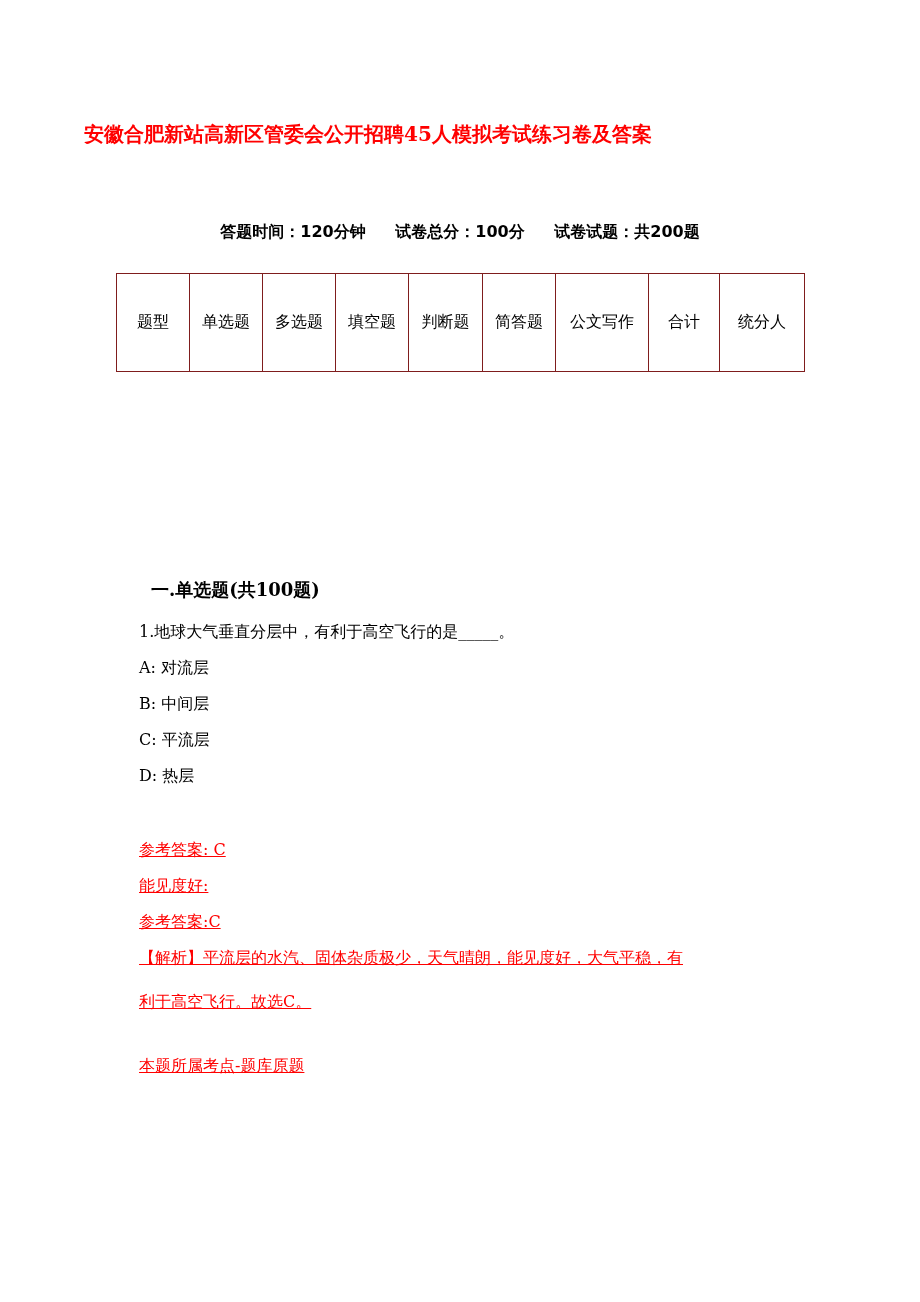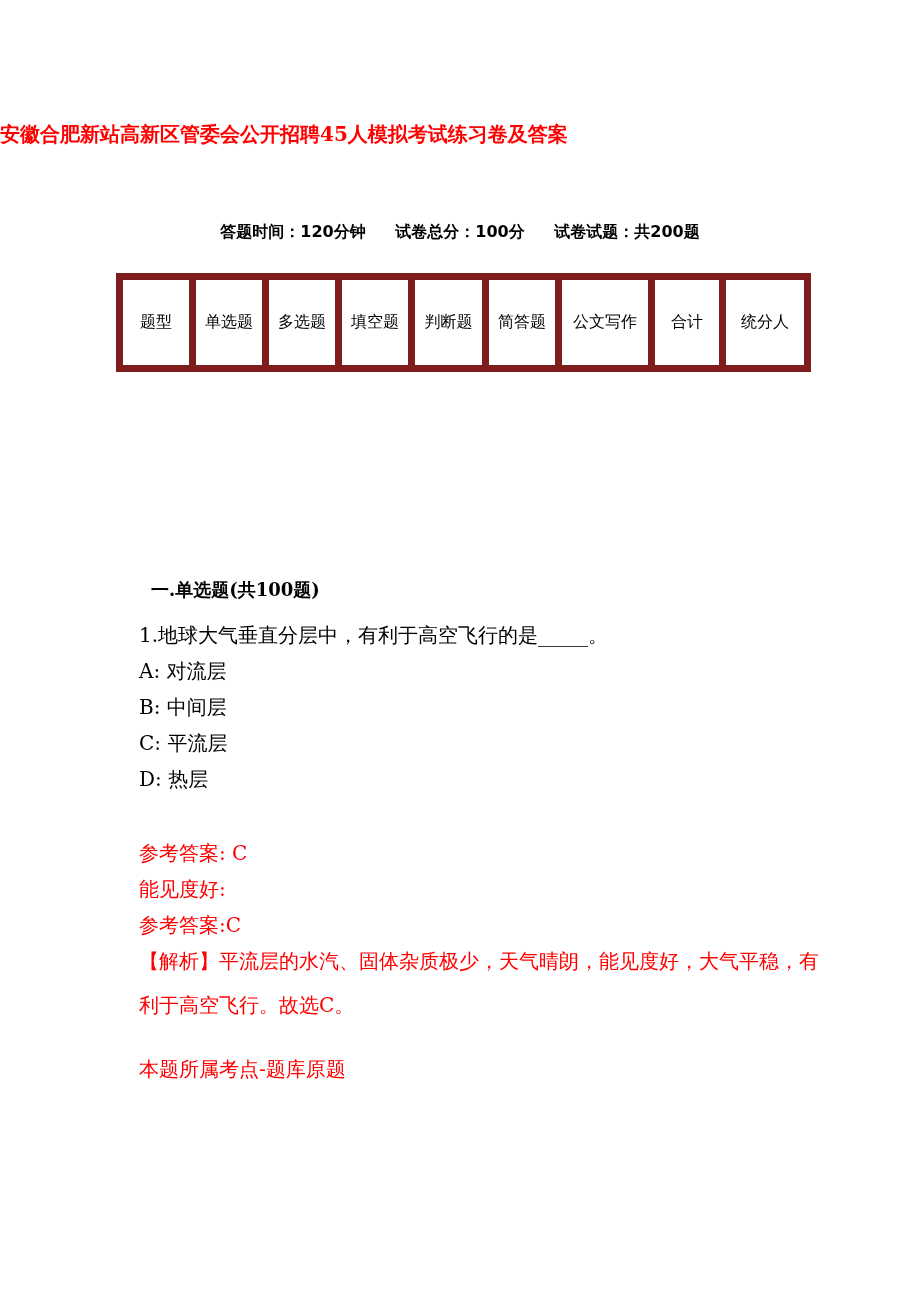--- a/index.html
+++ b/index.html
@@ -1,32 +1,32 @@
 <!DOCTYPE html>
 <html><head>
   <meta charset="utf-8">
   <style>
     html, body { margin: 0; padding: 0; background: #ffffff; }
     body { width: 920px; height: 1302px; position: relative; overflow: hidden;
            font-family: "DejaVu Serif", "Liberation Serif", serif; color: #000; }
-    .title { position: absolute; left: 0; top: 121px; width: 736px; 
+    .title { position: absolute; left: 0; top: 121px; width: 736px; text-align: center;
              color: #ff0000; font-size: 20px; font-weight: bold; letter-spacing: 0px;
              font-family: "DejaVu Serif", "Liberation Serif", serif; }
     .meta { position: absolute; left: 0; top: 222px; width: 920px; text-align: center;
             font-size: 16px; font-weight: bold;
             font-family: "DejaVu Sans", "Liberation Sans", sans-serif; }
     .meta span { margin: 8px 12px; }
     table.score { position: absolute; left: 116px; top: 273px; width: 688px; height: 99px;
                   border-collapse: collapse; table-layout: fixed;
                   font-family: "DejaVu Sans", "Liberation Sans", sans-serif; font-size: 16px; }
-    table.score td { border: 7px solid #7f1d1d; text-align: center; vertical-align: middle; padding: 0; }
+    table.score td { border: 1px solid #7f1d1d; text-align: center; vertical-align: middle; padding: 0; }
     table.score tr { height: 49px; }
     .section { position: absolute; left: 151px; top: 578px; font-size: 18px; font-weight: bold; }
-    .line { position: absolute; left: 139px; font-size: 20px; white-space: nowrap; }
-    .red { color: #ff0000; }
+    .line { position: absolute; left: 139px; font-size: 16px; white-space: nowrap; }
+    .red { color: #ff0000; text-decoration: underline; }
   </style>
 </head>
 <body>
 
 <div>
   <div class="title">安徽合肥新站高新区管委会公开招聘45人模拟考试练习卷及答案</div>
 
   <div class="meta">
     <span>答题时间：120分钟</span>
     <span>试卷总分：100分</span>

